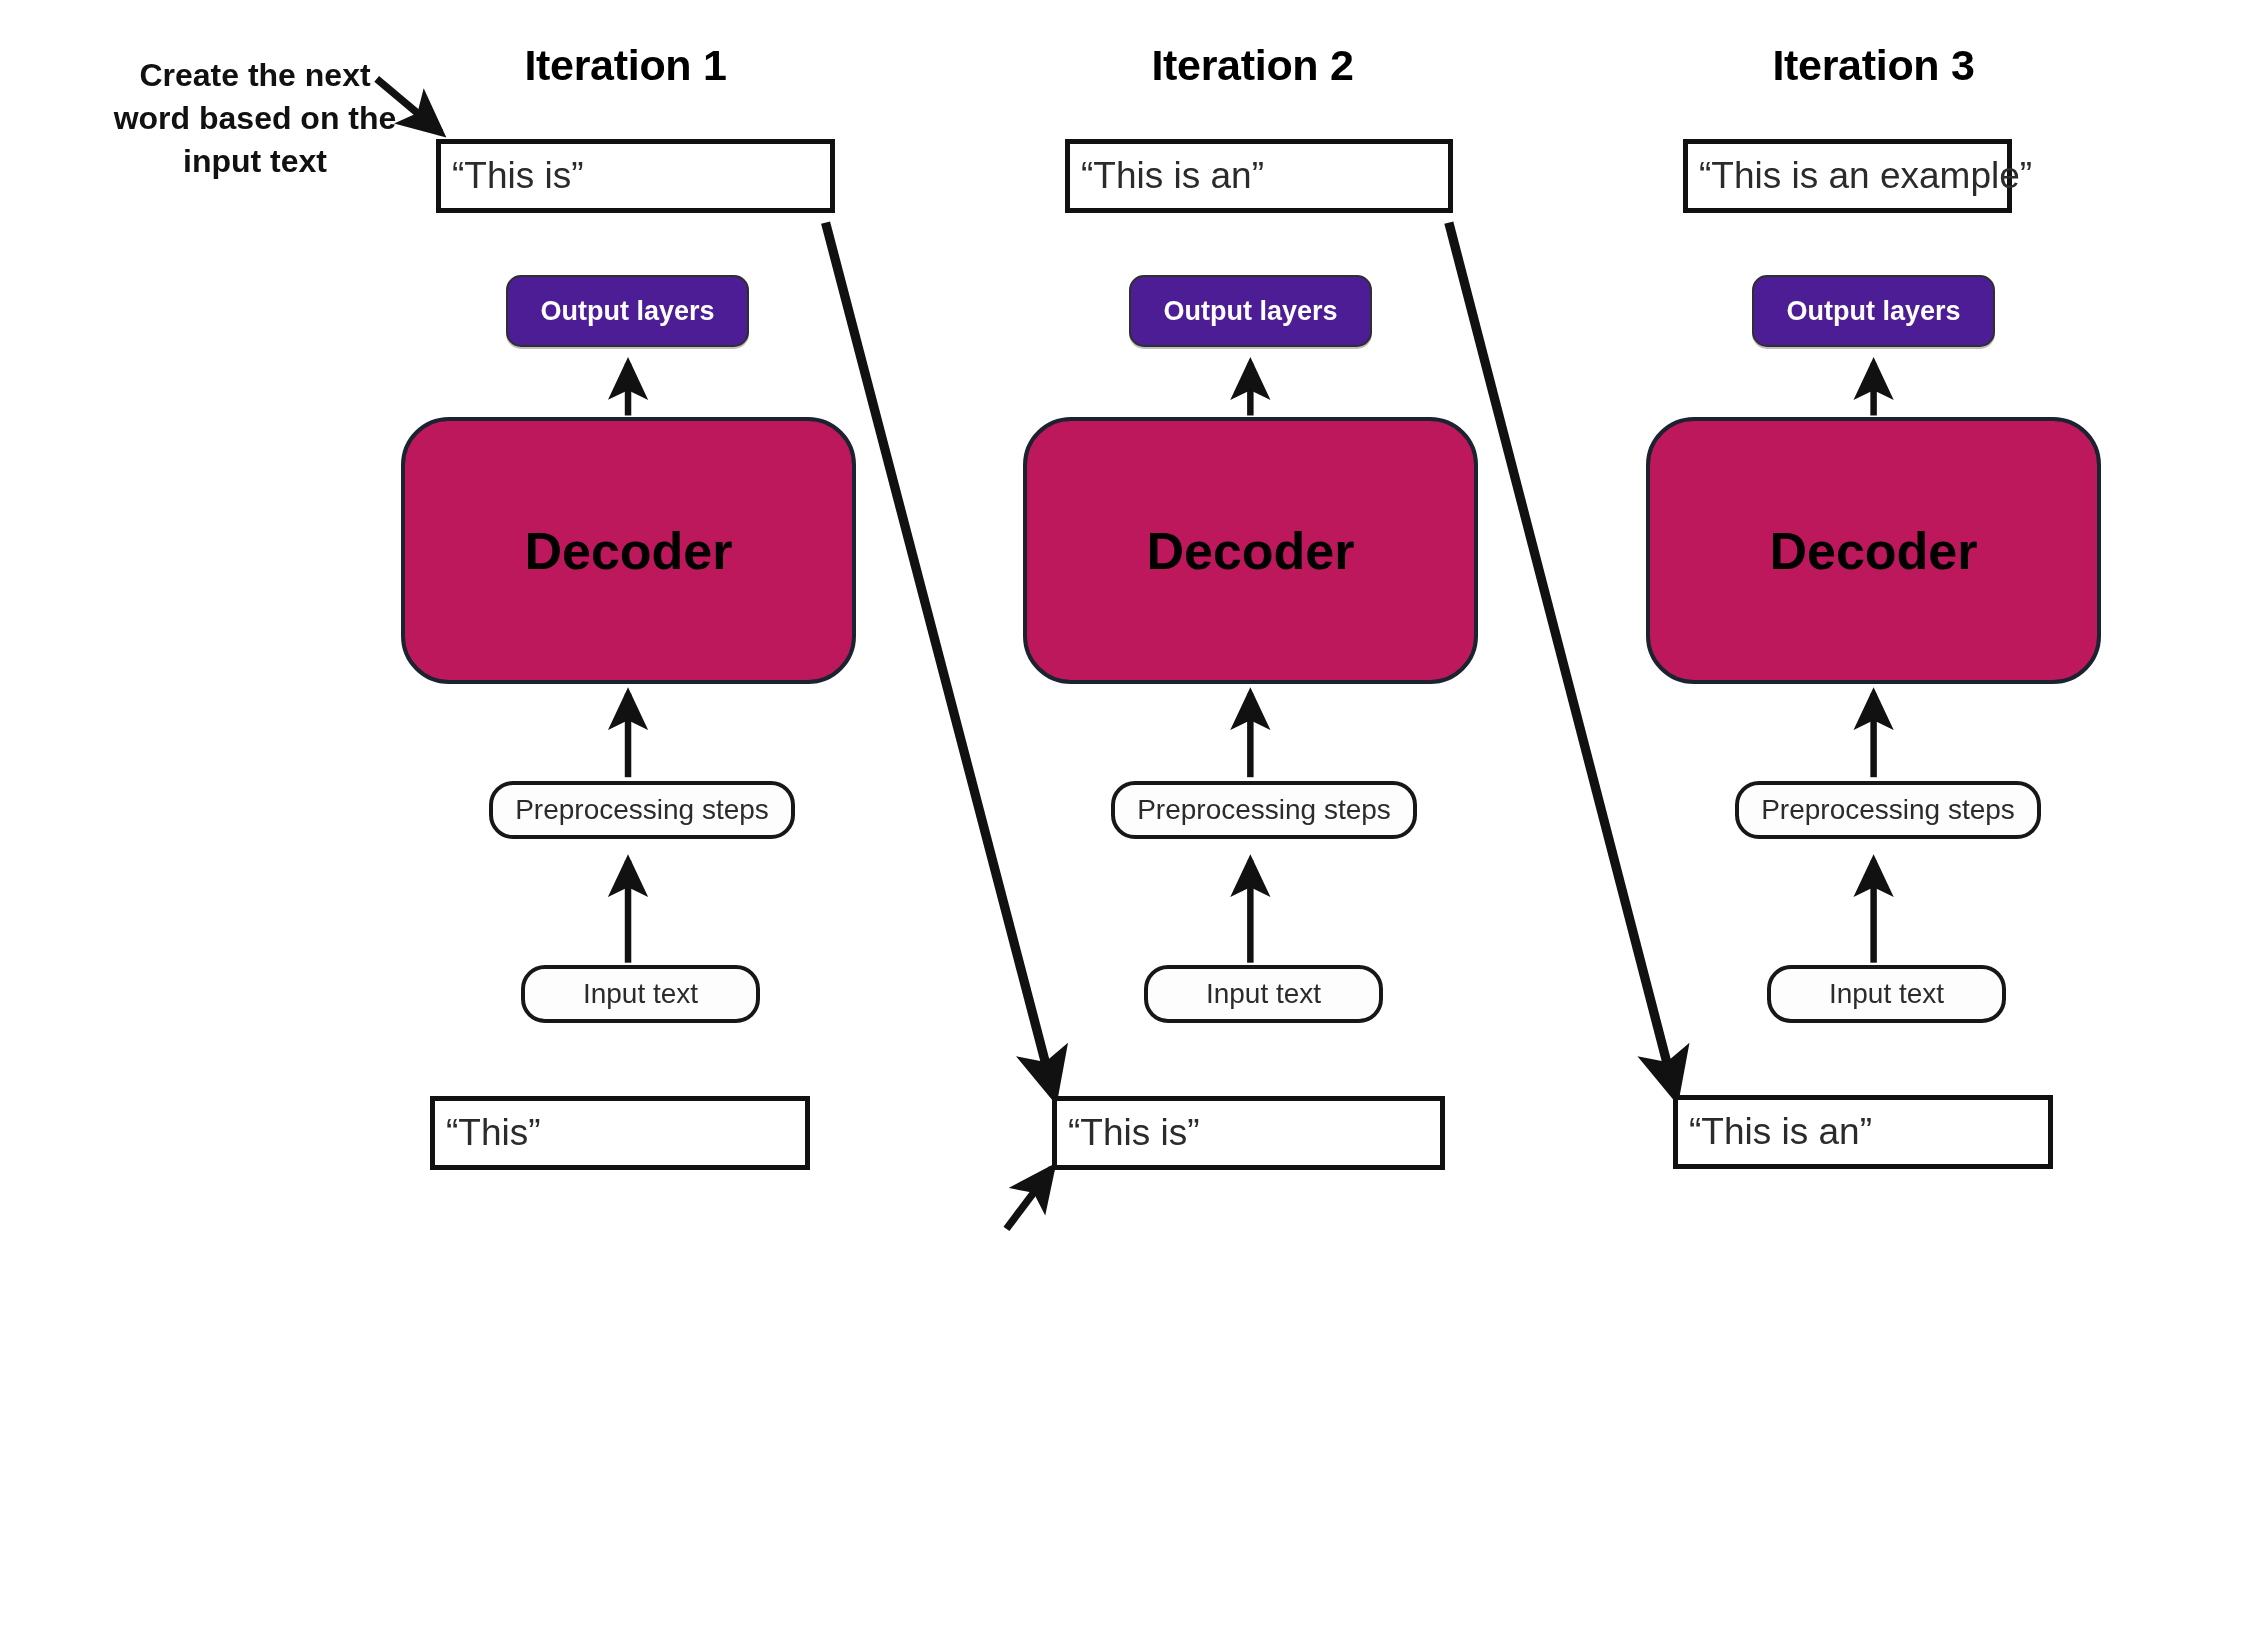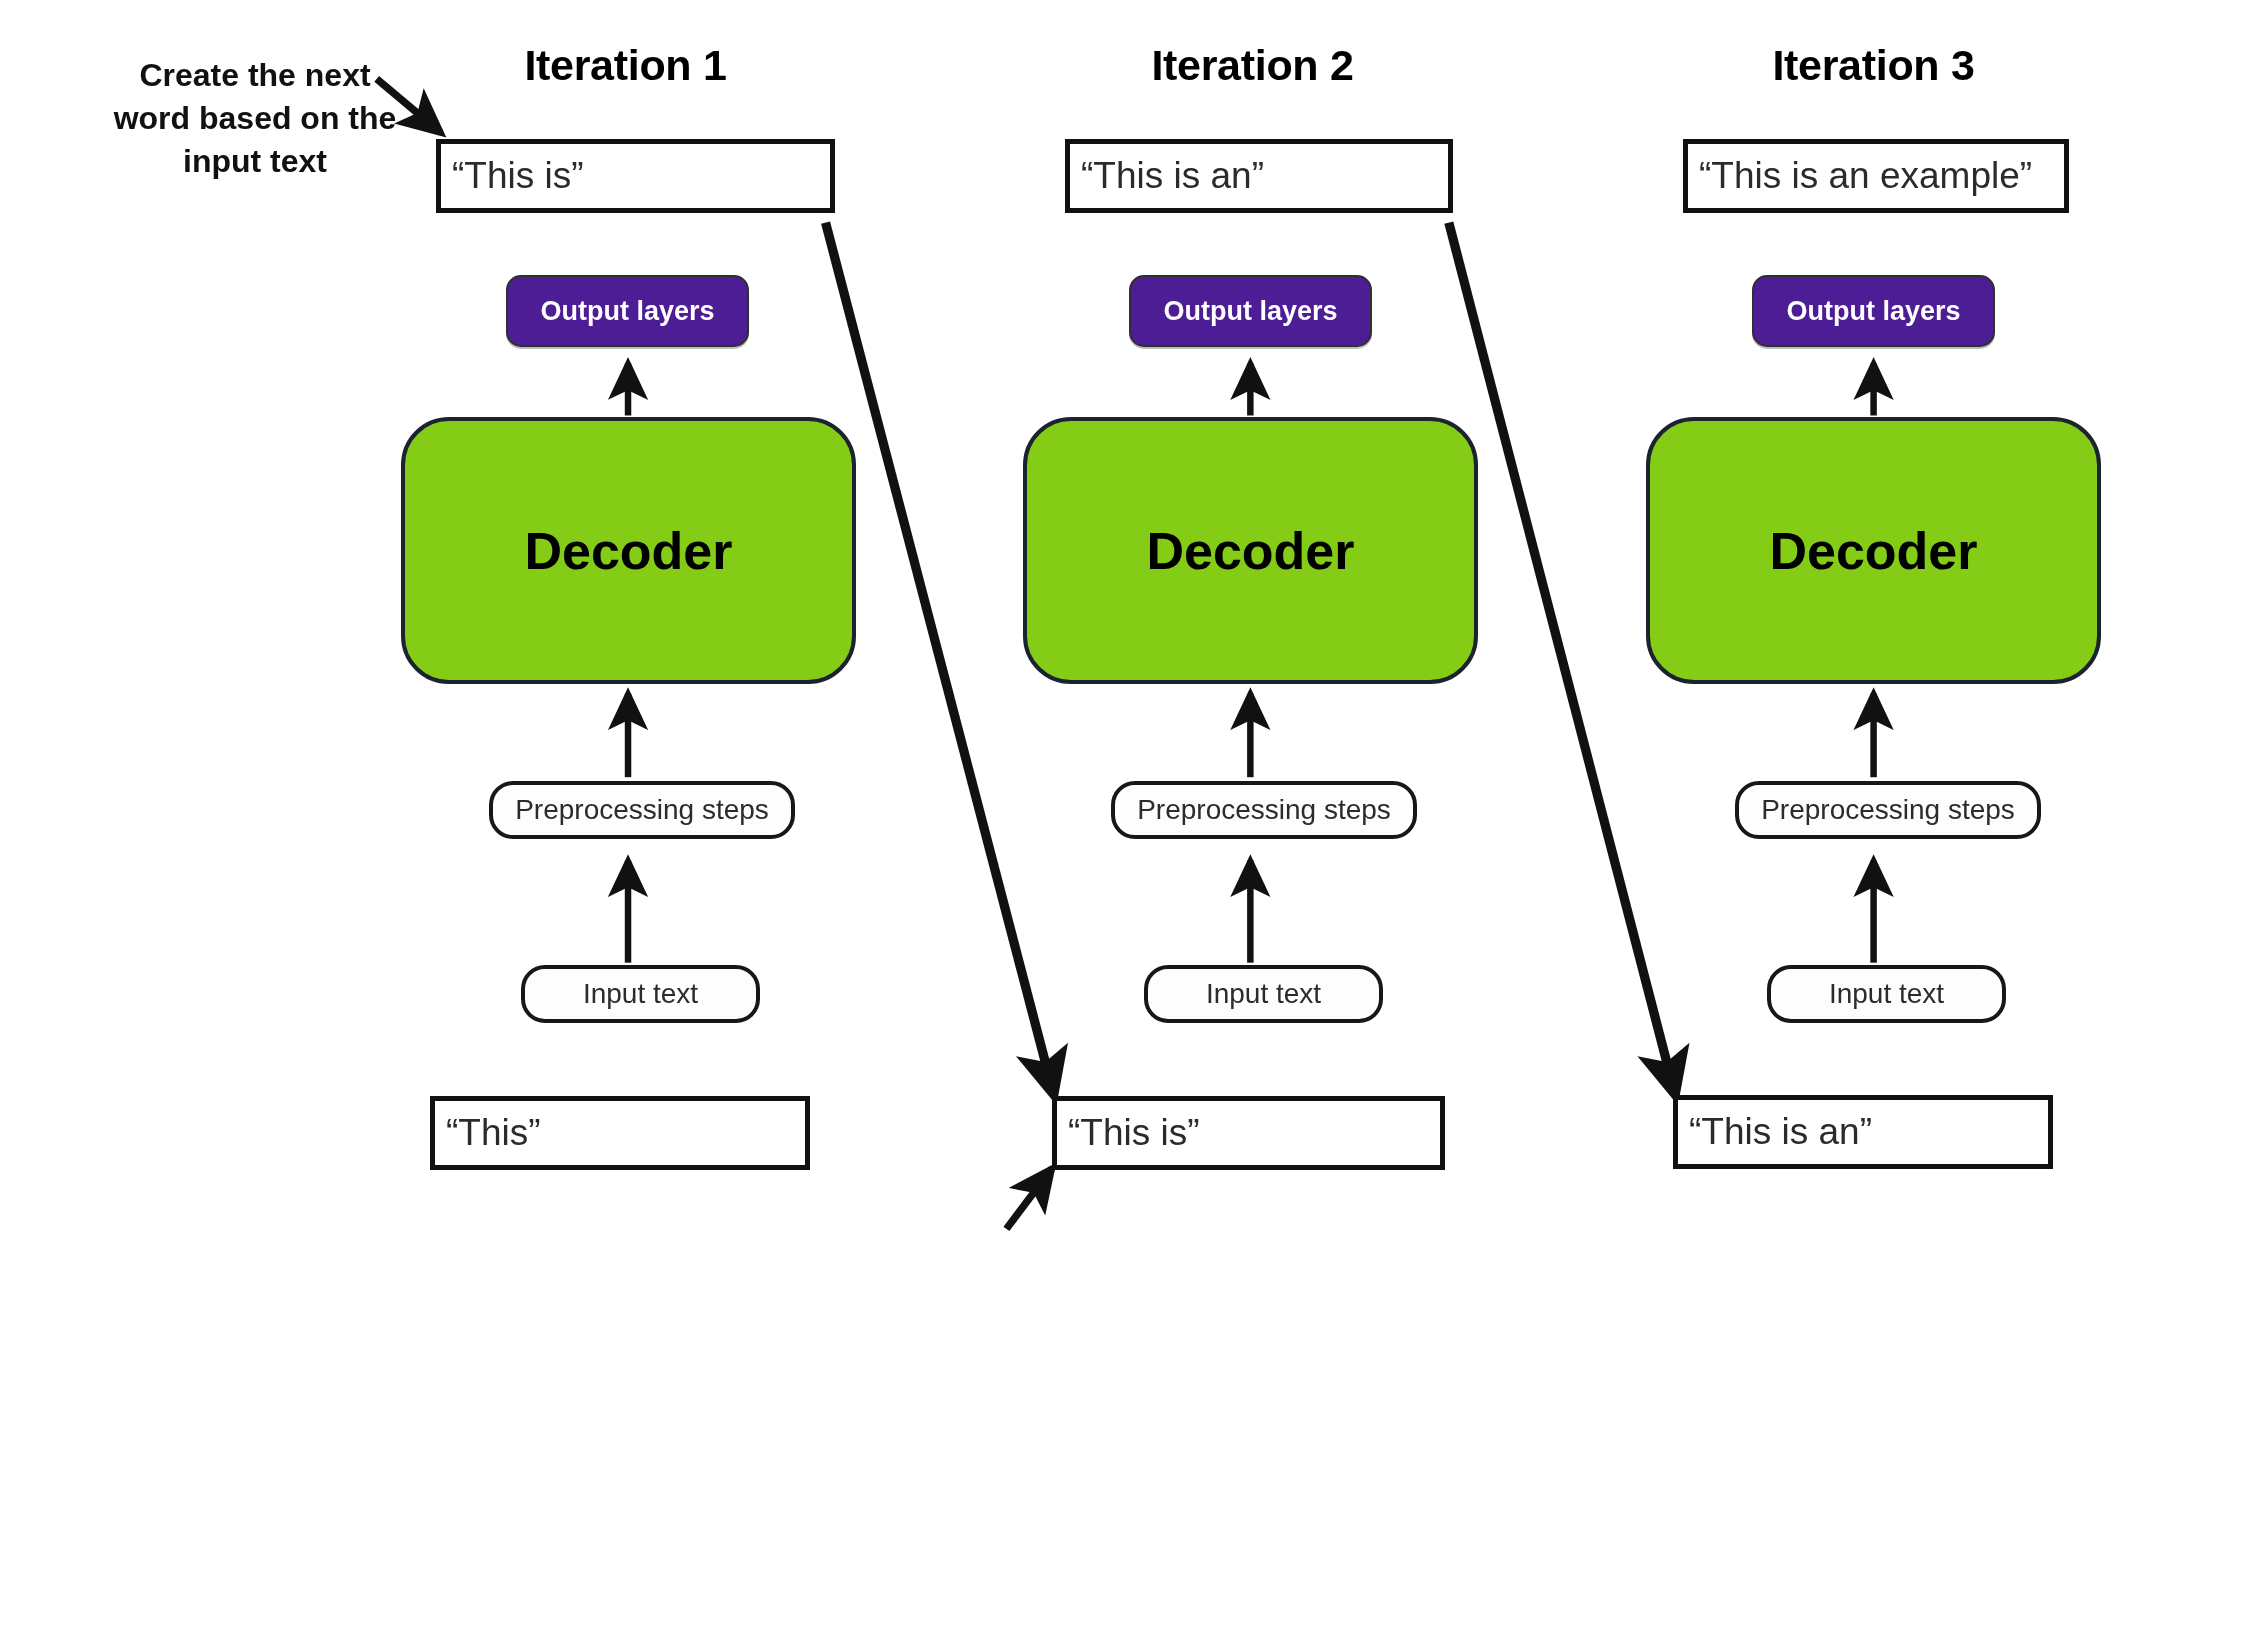--- a/index.html
+++ b/index.html
@@ -34,21 +34,21 @@
   .out-box{
     background:#4c1d95;border:2.8px solid #2f2f2f;border-radius:15px;
     display:flex;align-items:center;justify-content:center;
     color:#ffffff;font-size:27px;font-weight:600;
     white-space:nowrap;
     box-shadow:0 1.9px 0 rgba(0,0,0,.25);
   }
 
   
   .dec-box{
-    background:#84cc16;border:4.6px solid #1b2330;border-radius:48px;
+    background:#be185d;border:4.6px solid #1b2330;border-radius:48px;
     display:flex;align-items:center;justify-content:center;
     color:#000;font-size:52px;font-weight:bold;
     white-space:nowrap;
   }
 
   
   .pill{
     background:#fdfdfd;border:4.6px solid #171717;border-radius:24px;
     display:flex;align-items:center;justify-content:center;
     color:#2b2b2b;font-size:28px;white-space:nowrap;margin-left:13px;
@@ -178,21 +178,21 @@
   <div class="abs pill" style="left:1131px;top:965px;width:239px;height:58px;">
     <span>Input text</span>
   </div>
 
   <div class="abs sent-box" style="left:1052px;top:1096px;width:393px;height:74px;">
     <span>“This is”</span>
   </div>
 
   <div class="abs iter-title" style="left:1600px;top:16.7px;width:547px;">Iteration 3</div>
 
-  <div class="abs sent-box" style="left:1683px;top:139px;width:386px;height:74px;">
+  <div class="abs sent-box" style="left:1683px;top:139px;width:329px;height:74px;">
     <span>“This is an example”</span>
   </div>
 
   <div class="abs out-box" style="left:1752px;top:275px;width:243px;height:72px;">
     <span>Output layers</span>
   </div>
 
   <div class="abs dec-box" style="left:1646px;top:417px;width:455px;height:267px;">
     <span>Decoder</span>
   </div>

